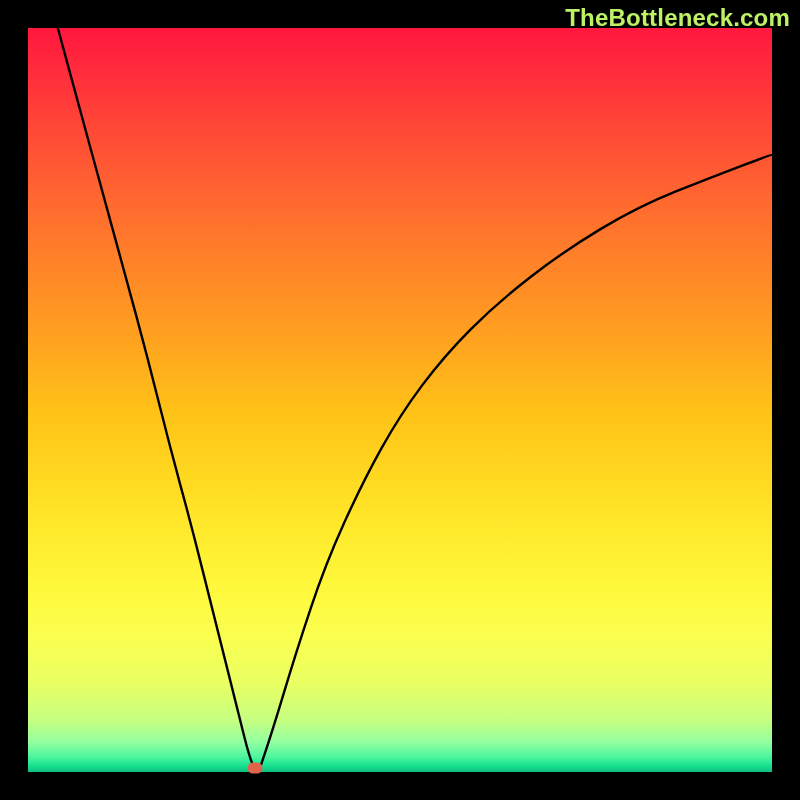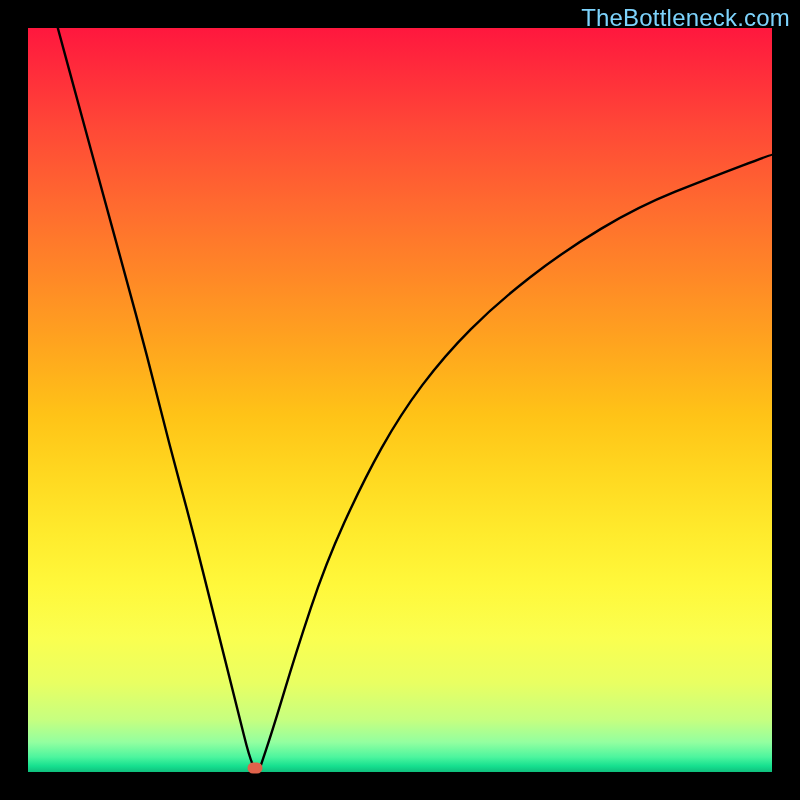--- a/index.html
+++ b/index.html
@@ -43,22 +43,22 @@
       #16e08f 99.2%,
       #0fbf7d 100%
     );
   }
   .watermark {
     position: absolute;
     top: 4px;
     right: 10px;
     font-family: Arial, Helvetica, sans-serif;
     font-size: 24px;
-    font-weight: 400;
-    color: #7dd3fc;
+    font-weight: 700;
+    color: #bef264;
     letter-spacing: 0.2px;
   }
   svg.curve {
     position: absolute;
     left: 0;
     top: 0;
     width: 744px;
     height: 744px;
   }
   .marker {

